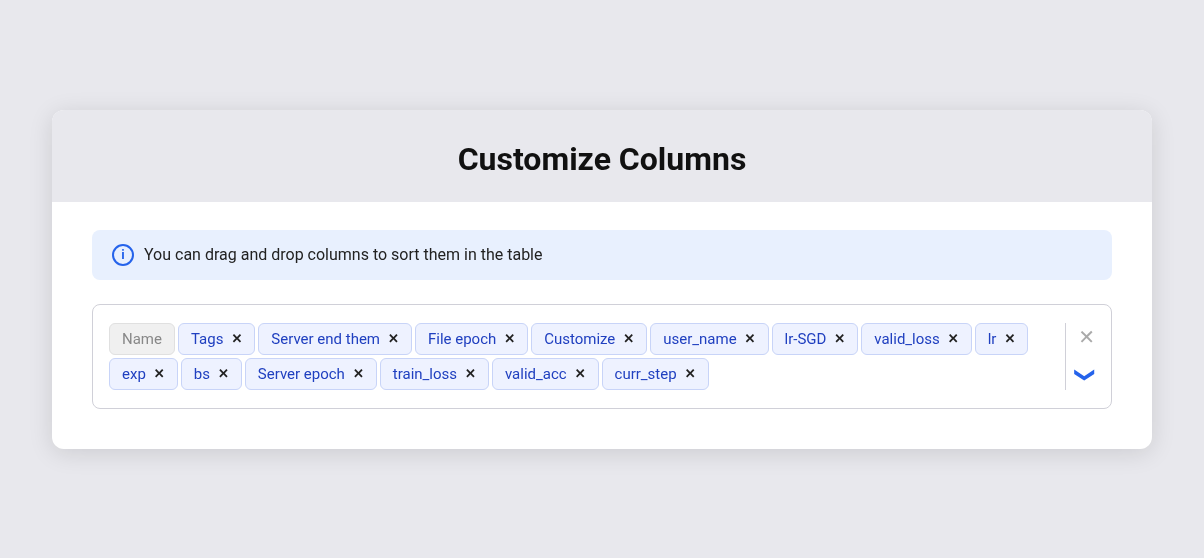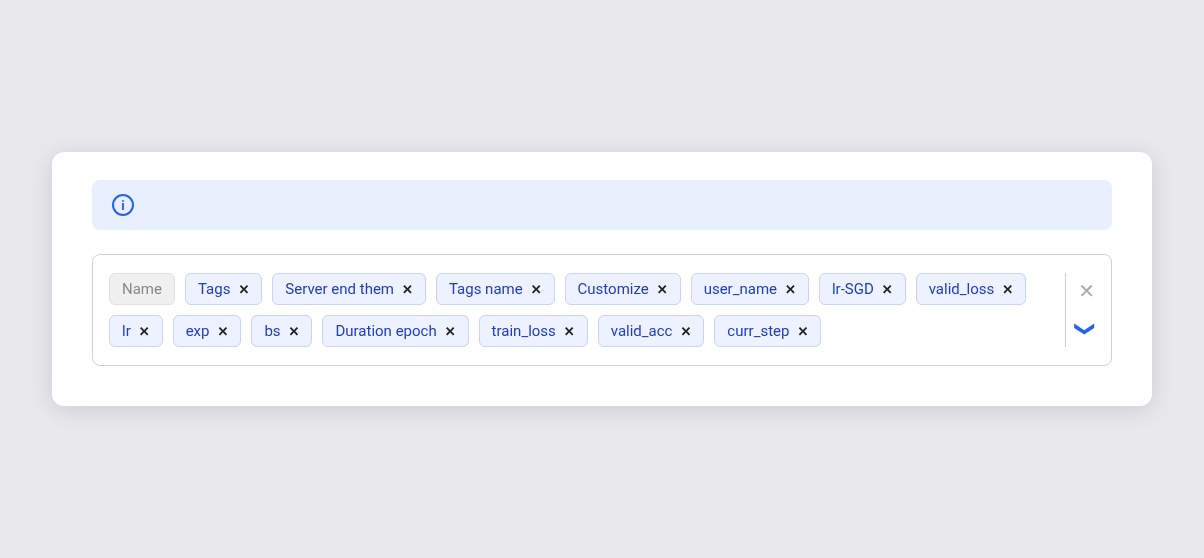--- a/index.html
+++ b/index.html
@@ -74,21 +74,21 @@
       padding: 18px 16px;
       display: flex;
       align-items: flex-start;
       gap: 0;
     }
 
     .tags-area {
       flex: 1;
       display: flex;
       flex-wrap: wrap;
-      gap: 10px;
+      gap: 3px;
       align-items: center;
     }
 
     .tag {
       display: inline-flex;
       align-items: center;
       gap: 6px;
       padding: 6px 12px;
       border-radius: 6px;
       font-size: 15px;
@@ -146,42 +146,46 @@
 
     .icon-chevron {
       color: #2563eb;
       font-size: 20px;
     }
   </style>
 </head>
 <body>
 
 <div class="modal">
+  <div class="modal-header">
+    <h1 class="modal-title">Customize Columns</h1>
+  </div>
   <div class="modal-body">
     <div class="info-banner">
       <div class="info-icon">i</div>
+      <span class="info-text">You can drag and drop columns to sort them in the table</span>
     </div>
 
     <div class="columns-container">
       <div class="tags-area">
 
         <span class="tag tag-static">
           <span>Name</span>
         </span>
 
         <span class="tag tag-removable">
           <span>Tags</span>
           <span class="tag-x">✕</span>
         </span>
         <span class="tag tag-removable">
           <span>Server end them</span>
           <span class="tag-x">✕</span>
         </span>
         <span class="tag tag-removable">
-          <span>Tags name</span>
+          <span>File epoch</span>
           <span class="tag-x">✕</span>
         </span>
         <span class="tag tag-removable">
           <span>Customize</span>
           <span class="tag-x">✕</span>
         </span>
         <span class="tag tag-removable">
           <span>user_name</span>
           <span class="tag-x">✕</span>
         </span>
@@ -199,21 +203,21 @@
         </span>
         <span class="tag tag-removable">
           <span>exp</span>
           <span class="tag-x">✕</span>
         </span>
         <span class="tag tag-removable">
           <span>bs</span>
           <span class="tag-x">✕</span>
         </span>
         <span class="tag tag-removable">
-          <span>Duration epoch</span>
+          <span>Server epoch</span>
           <span class="tag-x">✕</span>
         </span>
         <span class="tag tag-removable">
           <span>train_loss</span>
           <span class="tag-x">✕</span>
         </span>
         <span class="tag tag-removable">
           <span>valid_acc</span>
           <span class="tag-x">✕</span>
         </span>

